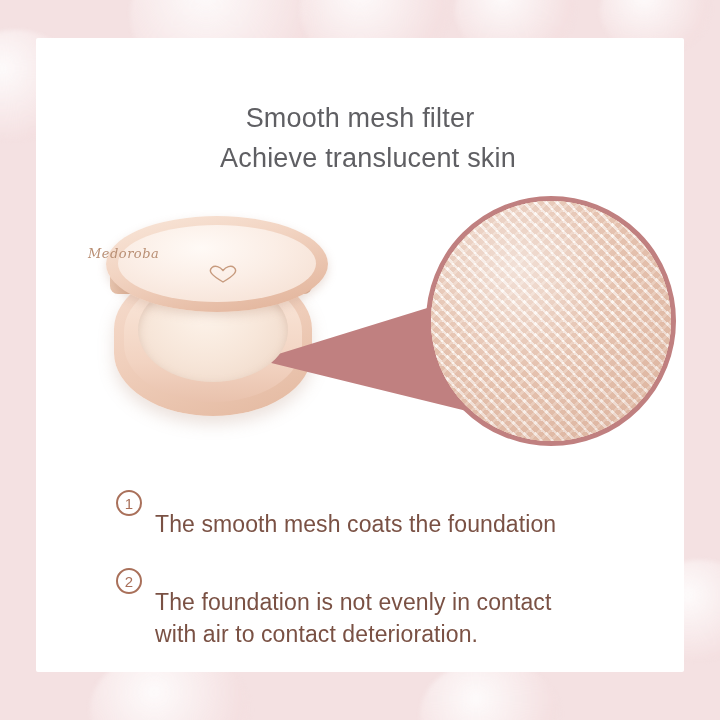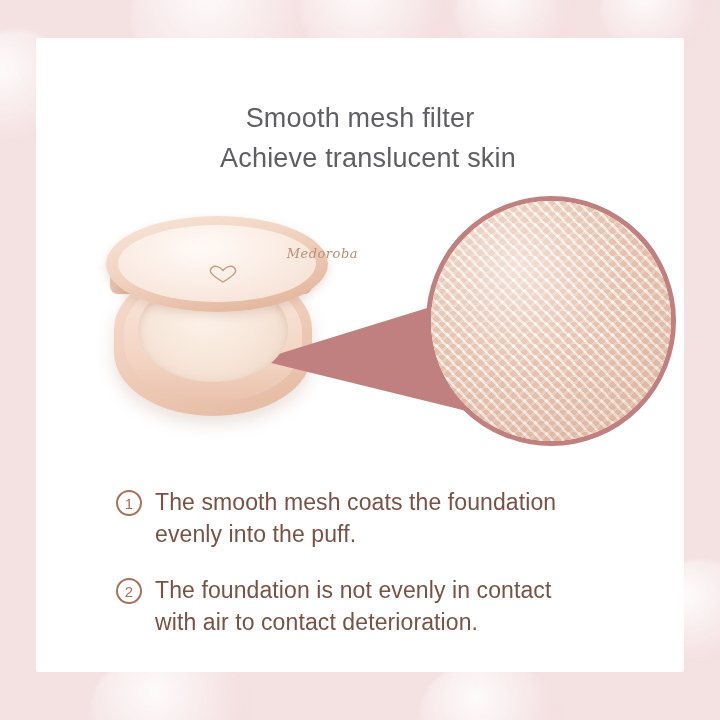--- a/index.html
+++ b/index.html
@@ -134,21 +134,21 @@
     right: 12px;
     bottom: 10px;
     border-radius: 50% / 50%;
     background: radial-gradient(ellipse at 42% 30%, #fffaf6 0%, #fbeee6 45%, #f4ddcf 100%);
   }
   .lid-script {
     position: absolute;
     left: 0;
     top: 30px;
     width: 100%;
-    text-align: right;
+    text-align: left;
     font-family: "DejaVu Serif", serif;
     font-style: italic;
     font-size: 13px;
     color: #b98f74;
     z-index: 6;
     letter-spacing: 0.5px;
   }
   .lid-heart {
     position: absolute;
     left: 50%;
@@ -220,20 +220,21 @@
     text-align: center;
     margin-right: 13px;
     margin-top: 4px;
     box-sizing: border-box;
   }
   .bullet-text {
     color: #7a5144;
     font-size: 23px;
     line-height: 32px;
     letter-spacing: 0.1px;
+    margin-top: 22px;
   }
 </style>
 </head>
 <body>
 
 <div class="stage">
 
   <div class="bokeh b1"></div>
   <div class="bokeh b2"></div>
   <div class="bokeh b3"></div>
@@ -270,21 +271,20 @@
       <div class="mesh"></div>
       <div class="mesh-sheen"></div>
     </div>
 
     <div class="bullets">
 
       <div class="bullet-row">
         <div class="bullet-num">1</div>
         <div class="bullet-text">
           <span>The smooth mesh coats the foundation</span><br>
-          <span>evenly into the puff.</span>
         </div>
       </div>
 
       <div class="bullet-row">
         <div class="bullet-num">2</div>
         <div class="bullet-text">
           <span>The foundation is not evenly in contact</span><br>
           <span>with air to contact deterioration.</span>
         </div>
       </div>

